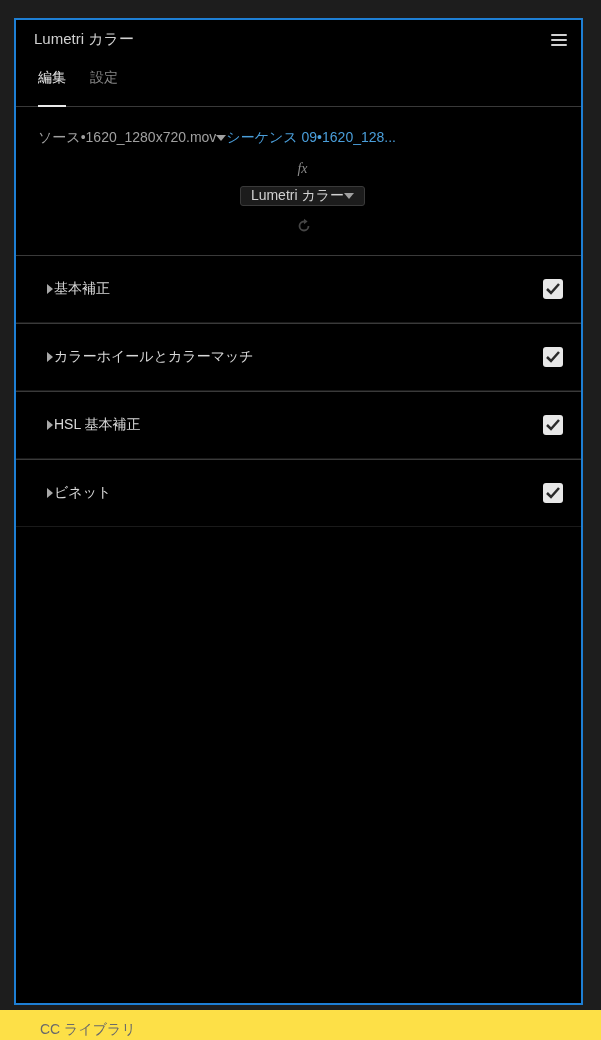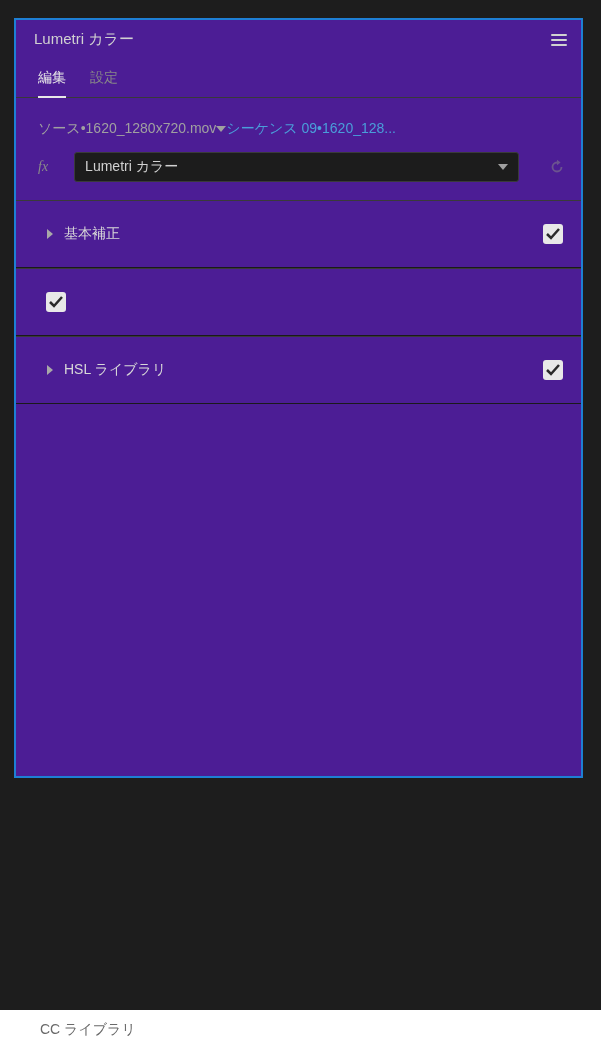--- a/index.html
+++ b/index.html
@@ -14,23 +14,23 @@
       height: 1040px;
       overflow: hidden;
       position: relative;
     }
     .outer-dark {
       background: #1d1d1d;
       padding: 18px 18px 0 14px;
       height: 1010px;
     }
     .panel {
-      background: #4c1d95;
+      background: #000000;
       border: 2px solid #1e7fd4;
-      height: 760px;
+      height: 987px;
       position: relative;
     }
     .panel-header {
       display: flex;
       justify-content: space-between;
       align-items: center;
       padding: 10px 14px 8px 18px;
     }
     .panel-title {
       color: #d1d1d1;
@@ -52,21 +52,21 @@
     }
     .tabs {
       display: flex;
       gap: 24px;
       padding: 12px 0 0 22px;
       border-bottom: 1px solid #393939;
     }
     .tab {
       color: #888;
       font-size: 14px;
-      padding-bottom: 10px;
+      padding-bottom: 19px;
       cursor: pointer;
       position: relative;
     }
     .tab.active {
       color: #e8e8e8;
     }
     .tab.active::after {
       content: "";
       position: absolute;
       left: 0;
@@ -102,21 +102,22 @@
     .sequence-link {
       color: #4a9eda;
       cursor: pointer;
       overflow: hidden;
       text-overflow: ellipsis;
     }
     .effect-row {
       display: flex;
       align-items: center;
       padding: 10px 14px 16px 22px;
-      gap: 26px;
+      gap: 9px;
+      flex-direction: column;
     }
     .fx-icon {
       color: #8a8a8a;
       font-style: italic;
       font-size: 14px;
       font-family: serif;
     }
     .effect-dropdown {
       flex: 1;
       background: #1c1c1c;
@@ -165,21 +166,21 @@
       cursor: pointer;
       position: relative;
     }
     .section.highlighted {
       outline: 3px solid #c93450;
       outline-offset: -3px;
     }
     .section-left {
       display: flex;
       align-items: center;
-      gap: 10px;
+      gap: 0;
     }
     .chevron-right {
       width: 8px;
       height: 10px;
       display: flex;
       align-items: center;
       justify-content: center;
     }
     .chevron-right svg {
       width: 6px;
@@ -198,21 +199,21 @@
       display: flex;
       align-items: center;
       justify-content: center;
       cursor: pointer;
     }
     .checkbox svg {
       width: 14px;
       height: 12px;
     }
     .bottom-dark {
-      background: #ffffff;
+      background: #fde047;
       height: 30px;
       padding: 10px 8px 0 40px;
     }
     .bottom-text {
       color: #6a6a6a;
       font-size: 14px;
     }
   </style>
 </head>
 <body>
@@ -275,43 +276,66 @@
         <div class="checkbox">
           <svg viewBox="0 0 14 12">
               <path d="M1 6 L5 10 L13 1" stroke="#2a2a2a" stroke-width="2.5" fill="none"></path>
             </svg>
         </div>
       </div>
 
 
 
       <div class="section">
+        <div class="section-left">
+          <span class="chevron-right">
+            <svg viewBox="0 0 6 10">
+                <path d="M0 0 L6 5 L0 10" fill="#a8a8a8"></path>
+              </svg>
+          </span>
+          <span class="section-label">カラーホイールとカラーマッチ</span>
+        </div>
         <div class="checkbox">
           <svg viewBox="0 0 14 12">
               <path d="M1 6 L5 10 L13 1" stroke="#2a2a2a" stroke-width="2.5" fill="none"></path>
             </svg>
         </div>
       </div>
 
       <div class="section">
         <div class="section-left">
           <span class="chevron-right">
             <svg viewBox="0 0 6 10">
                 <path d="M0 0 L6 5 L0 10" fill="#a8a8a8"></path>
               </svg>
           </span>
-          <span class="section-label">HSL ライブラリ</span>
+          <span class="section-label">HSL 基本補正</span>
         </div>
         <div class="checkbox">
           <svg viewBox="0 0 14 12">
               <path d="M1 6 L5 10 L13 1" stroke="#2a2a2a" stroke-width="2.5" fill="none"></path>
             </svg>
         </div>
       </div>
 
+      <div class="section">
+        <div class="section-left">
+          <span class="chevron-right">
+            <svg viewBox="0 0 6 10">
+                <path d="M0 0 L6 5 L0 10" fill="#a8a8a8"></path>
+              </svg>
+          </span>
+          <span class="section-label">ビネット</span>
+        </div>
+        <div class="checkbox">
+          <svg viewBox="0 0 14 12">
+              <path d="M1 6 L5 10 L13 1" stroke="#2a2a2a" stroke-width="2.5" fill="none"></path>
+            </svg>
+        </div>
+      </div>
 
     </div>
 
   </div>
 </div>
 
 <div class="bottom-dark">
   <span class="bottom-text">CC ライブラリ</span>
 </div>
 

